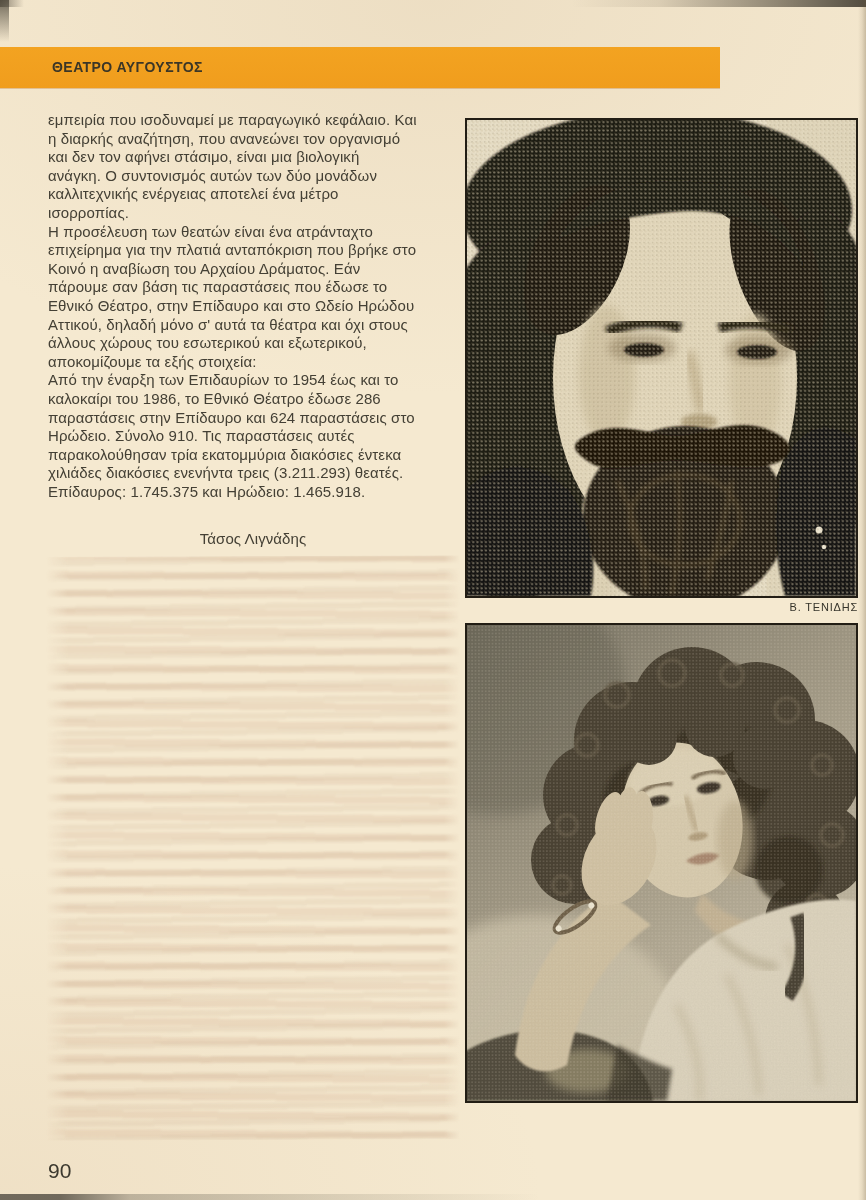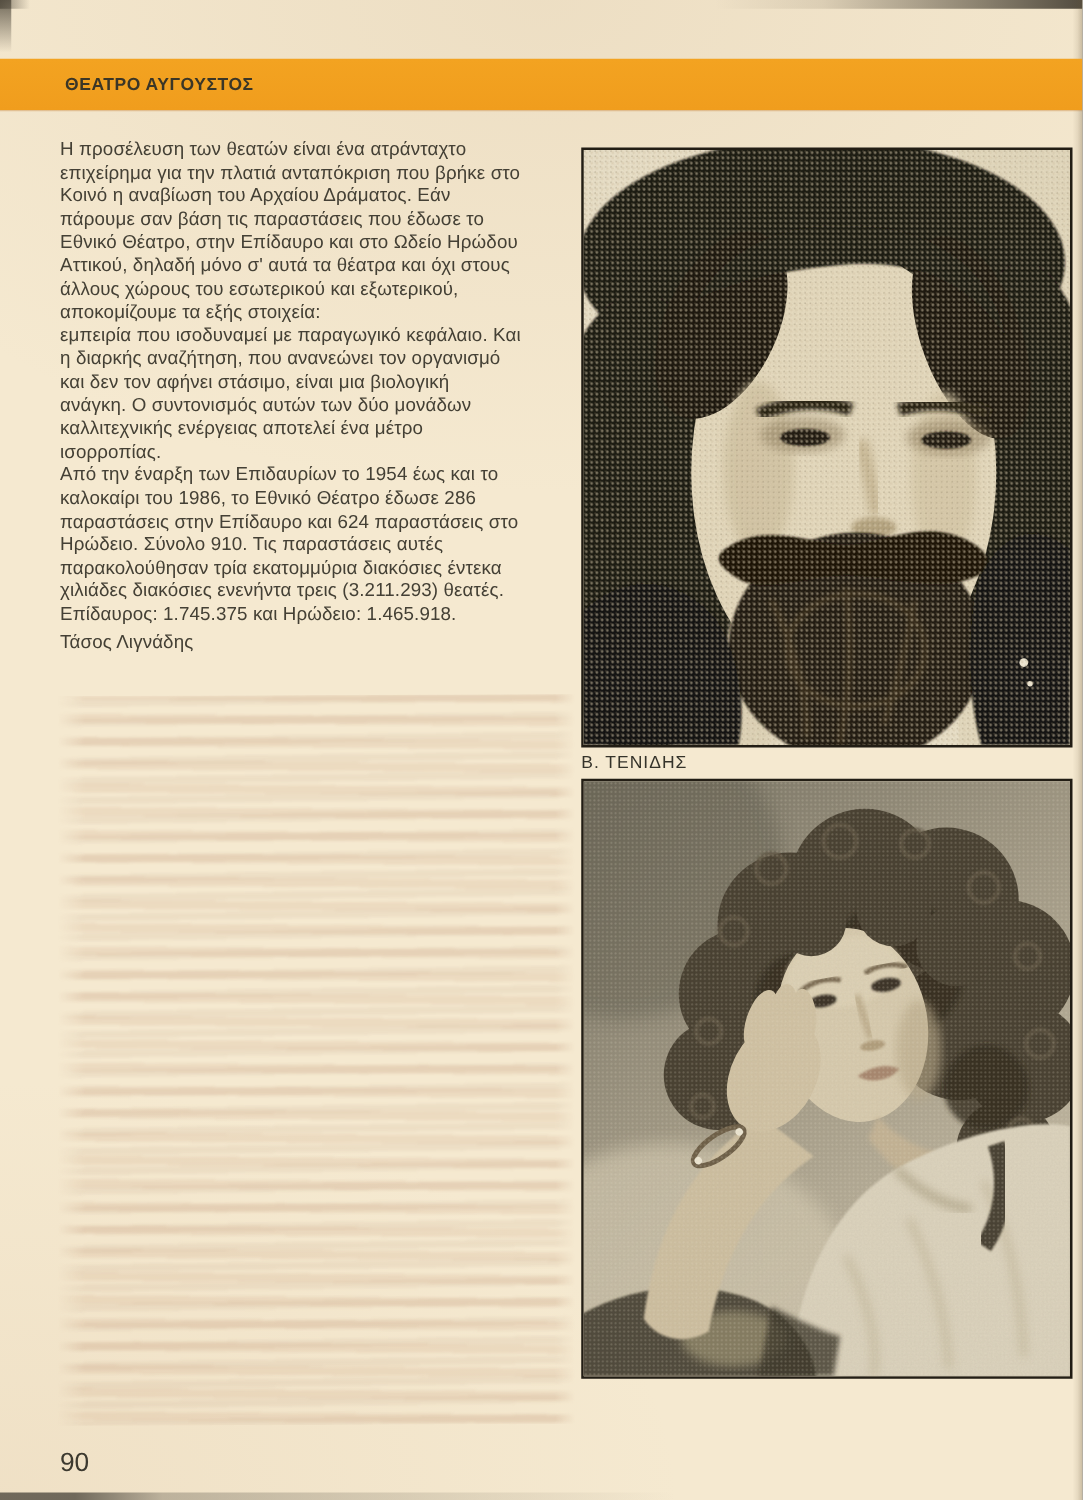--- a/index.html
+++ b/index.html
@@ -22,80 +22,80 @@
       rgba(52,46,36,0) 66%, rgba(70,58,38,.12) 76%,
       rgba(44,38,26,.5) 90%, rgba(28,24,16,.75) 100%);}
   .scan-corner{position:absolute;top:0;left:0;width:9px;height:42px;
     background:linear-gradient(180deg, rgba(68,62,50,.75), rgba(68,62,50,0));}
   .scan-right{position:absolute;top:0;right:0;width:8px;height:100%;
     background:linear-gradient(270deg, rgba(101,84,56,.30), rgba(101,84,56,.10) 4px, rgba(101,84,56,0) 8px);}
   .scan-bottom{position:absolute;bottom:0;left:0;height:6px;width:540px;
     background:linear-gradient(90deg, rgba(58,54,46,.7) 0 60px, rgba(110,104,90,.4) 130px,
       rgba(150,142,122,.28) 330px, rgba(150,142,122,0) 100%);}
   
-  .band{position:absolute;left:0;top:47px;width:866px;height:41px;
+  .band{position:absolute;left:0;top:47px;width:720px;height:41px;
     background:linear-gradient(180deg, var(--band,#f3a321) 0%, #f09d1d 100%);
     box-shadow:0 1px 0 rgba(196,120,40,.35);}
   .band-title{position:absolute;left:52px;top:0;line-height:41px;
     font-size:14px;font-weight:600;letter-spacing:.45px;color:#3b3627;}
   
   .text-col{position:absolute;left:48px;top:111px;width:414px;
     font-size:15px;line-height:18.6px;letter-spacing:.1px;color:#444035;}
   .text-col p{margin:0;white-space:pre-line;}
-  .text-col .sig{margin-top:4px;text-align:left;padding-right:4px;white-space:normal;}
+  .text-col .sig{margin-top:29px;text-align:center;padding-right:4px;white-space:normal;}
   
   .bleed{position:absolute;left:46px;top:556px;width:414px;height:584px;
     background:
       repeating-linear-gradient(180.6deg, rgba(187,136,102,.15) 0px 7px, rgba(187,136,102,0) 7px 18.6px),
       repeating-linear-gradient(179.4deg, rgba(167,126,96,.10) 3px 9px, rgba(167,126,96,0) 9px 18.6px);
     filter:blur(1.1px);
     -webkit-mask-image:linear-gradient(90deg, transparent 0, #000 22px, #000 calc(100% - 16px), transparent 100%);
             mask-image:linear-gradient(90deg, transparent 0, #000 22px, #000 calc(100% - 16px), transparent 100%);
     transform:skewY(-.2deg);}
   
   figure.photo{position:absolute;left:465px;width:393px;height:480px;margin:0;padding:0;
     border:2px solid #221d14;box-sizing:border-box;background:#ece3cb;}
   .photo1{top:118px;}
   .photo2{top:623px;}
   figure.photo svg{display:block;width:100%;height:100%;}
-  .caption{position:absolute;left:465px;width:393px;padding-right:2px;
-    font-size:14px;font-weight:500;letter-spacing:.8px;color:#35332a;}
+  .caption{position:absolute;left:465px;width:393px;text-align:right;padding-right:2px;
+    font-size:11px;font-weight:500;letter-spacing:.8px;color:#35332a;}
   .cap1{top:601px;}
   .cap2{top:1107px;}
   .page-number{position:absolute;left:48px;top:1159px;font-size:21px;color:#3c392f;}
 </style>
 </head>
 <body>
 
 <div class="page">
 
   <div class="scan-top"></div>
   <div class="scan-corner"></div>
   <div class="scan-right"></div>
   <div class="scan-bottom"></div>
 
   <header class="band">
     <span class="band-title">ΘΕΑΤΡΟ ΑΥΓΟΥΣΤΟΣ</span>
   </header>
 
   <main class="text-col">
+    <p>εμπειρία που ισοδυναμεί με παραγωγικό κεφάλαιο. Και
+η διαρκής αναζήτηση, που ανανεώνει τον οργανισμό
+και δεν τον αφήνει στάσιμο, είναι μια βιολογική
+ανάγκη. Ο συντονισμός αυτών των δύο μονάδων
+καλλιτεχνικής ενέργειας αποτελεί ένα μέτρο
+ισορροπίας.</p>
     <p>Η προσέλευση των θεατών είναι ένα ατράνταχτο
 επιχείρημα για την πλατιά ανταπόκριση που βρήκε στο
 Κοινό η αναβίωση του Αρχαίου Δράματος. Εάν
 πάρουμε σαν βάση τις παραστάσεις που έδωσε το
 Εθνικό Θέατρο, στην Επίδαυρο και στο Ωδείο Ηρώδου
 Αττικού, δηλαδή μόνο σ' αυτά τα θέατρα και όχι στους
 άλλους χώρους του εσωτερικού και εξωτερικού,
 αποκομίζουμε τα εξής στοιχεία:</p>
-    <p>εμπειρία που ισοδυναμεί με παραγωγικό κεφάλαιο. Και
-η διαρκής αναζήτηση, που ανανεώνει τον οργανισμό
-και δεν τον αφήνει στάσιμο, είναι μια βιολογική
-ανάγκη. Ο συντονισμός αυτών των δύο μονάδων
-καλλιτεχνικής ενέργειας αποτελεί ένα μέτρο
-ισορροπίας.</p>
     <p>Από την έναρξη των Επιδαυρίων το 1954 έως και το
 καλοκαίρι του 1986, το Εθνικό Θέατρο έδωσε 286
 παραστάσεις στην Επίδαυρο και 624 παραστάσεις στο
 Ηρώδειο. Σύνολο 910. Τις παραστάσεις αυτές
 παρακολούθησαν τρία εκατομμύρια διακόσιες έντεκα
 χιλιάδες διακόσιες ενενήντα τρεις (3.211.293) θεατές.
 Επίδαυρος: 1.745.375 και Ηρώδειο: 1.465.918.</p>
     <p class="sig">Τάσος Λιγνάδης</p>
   </main>
 

